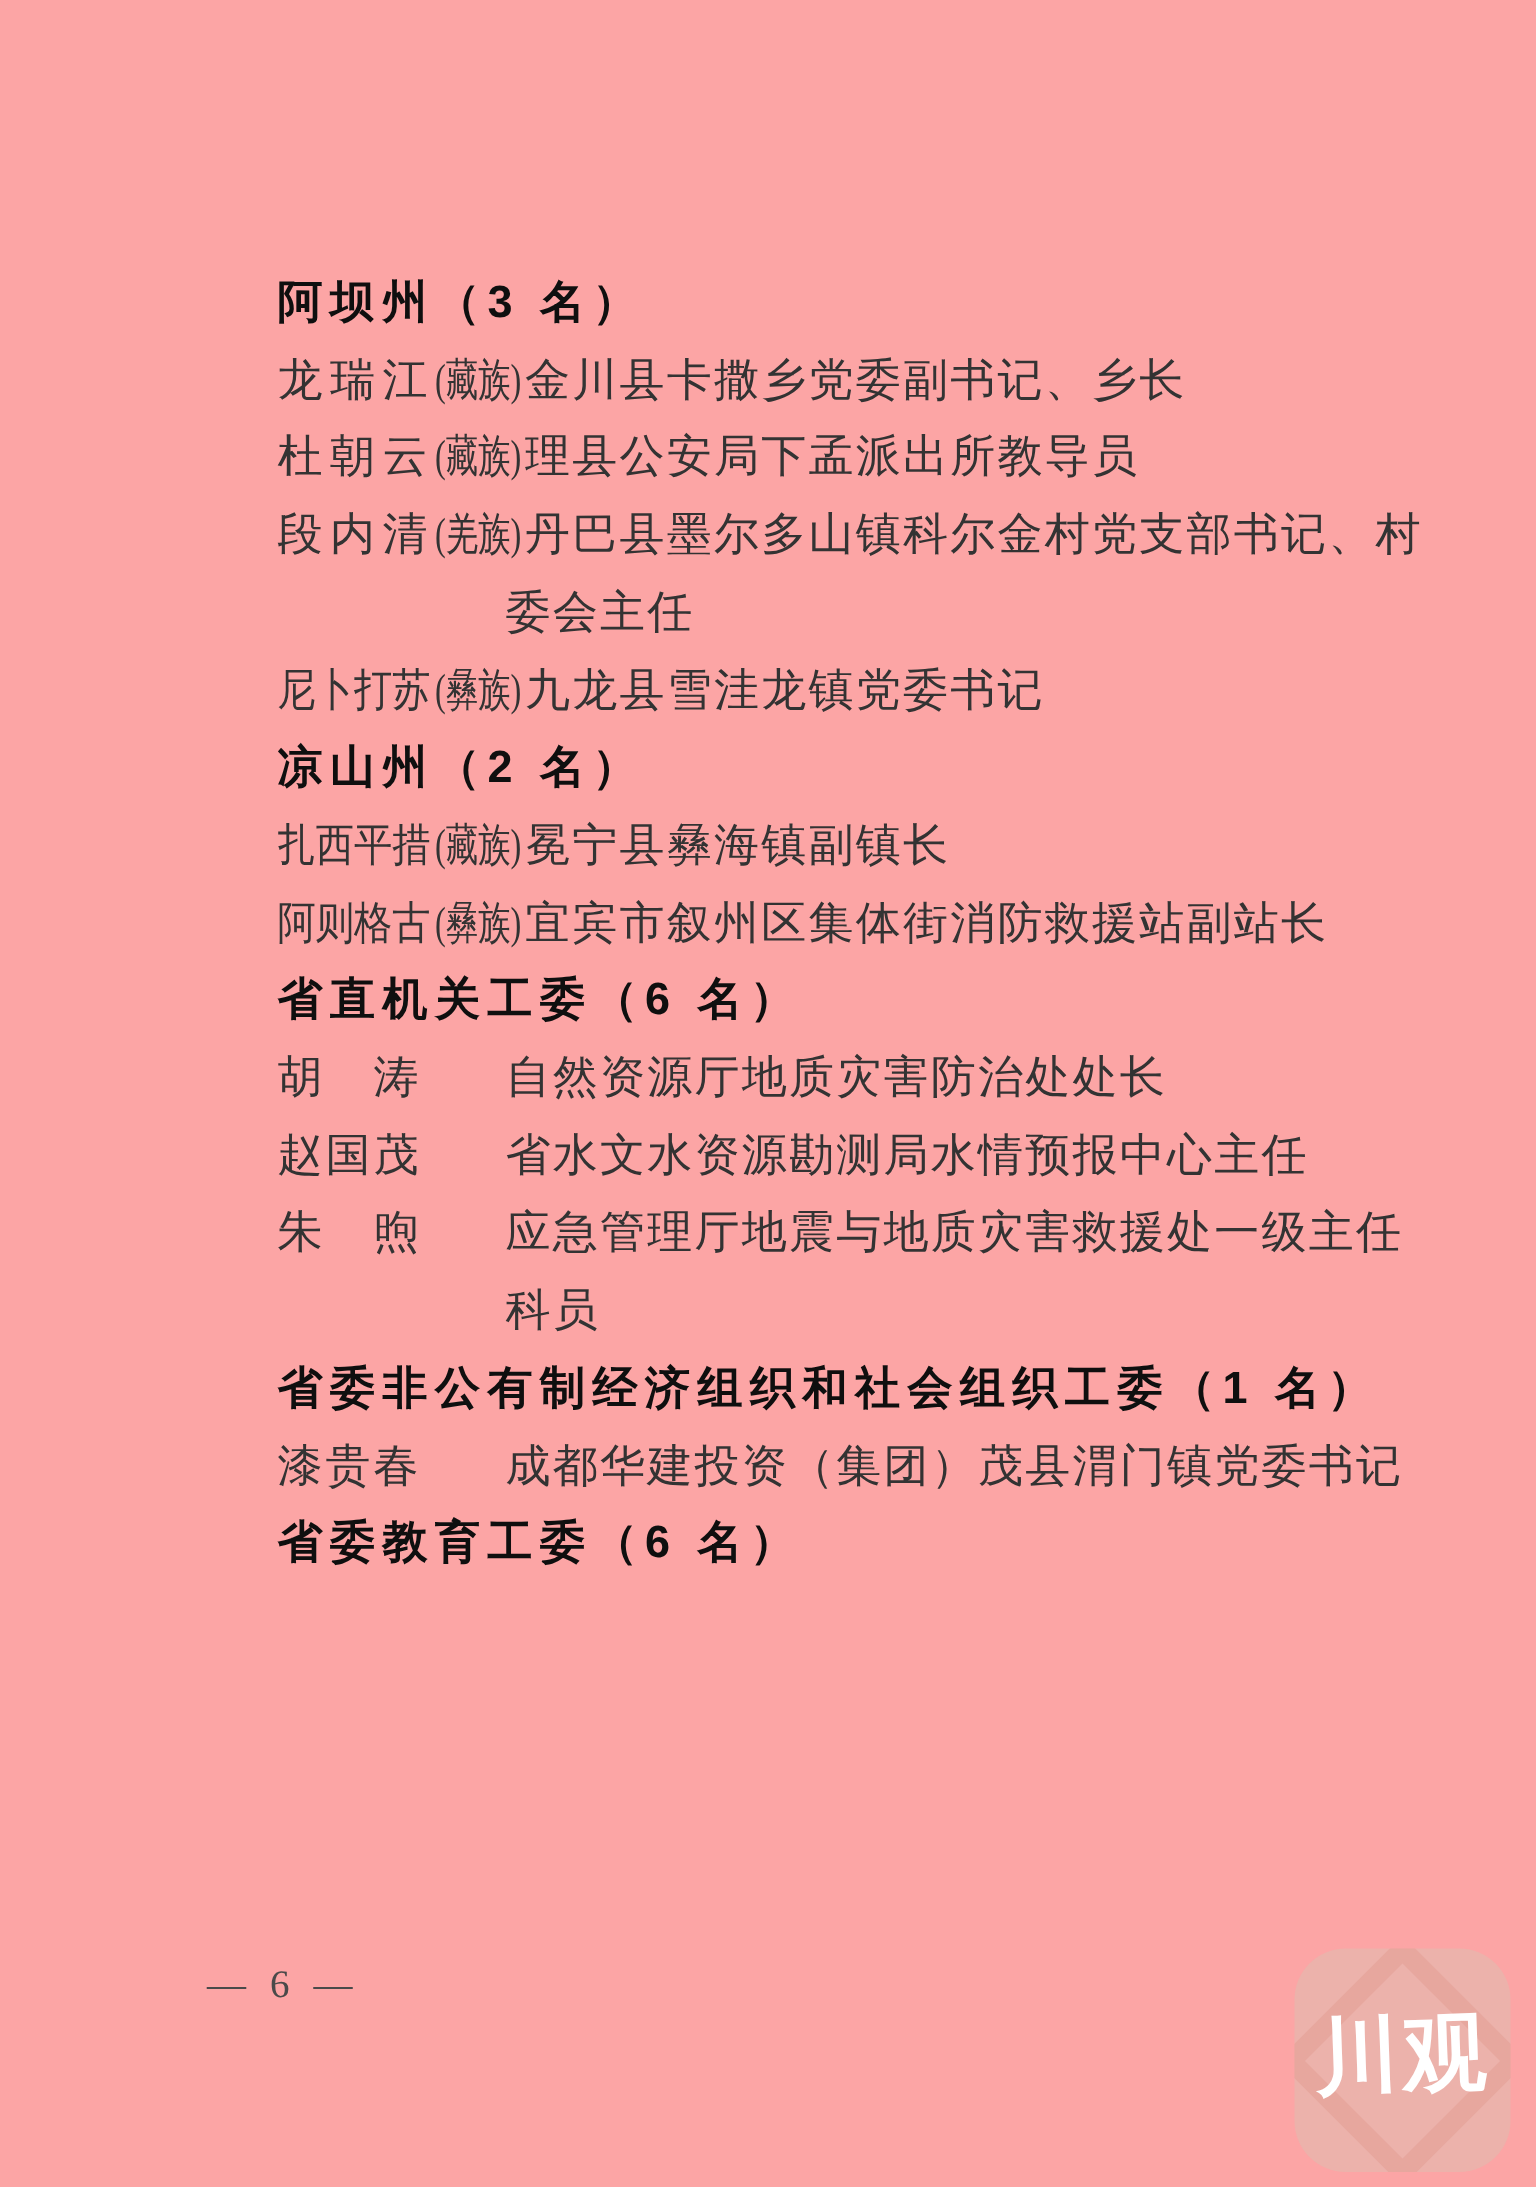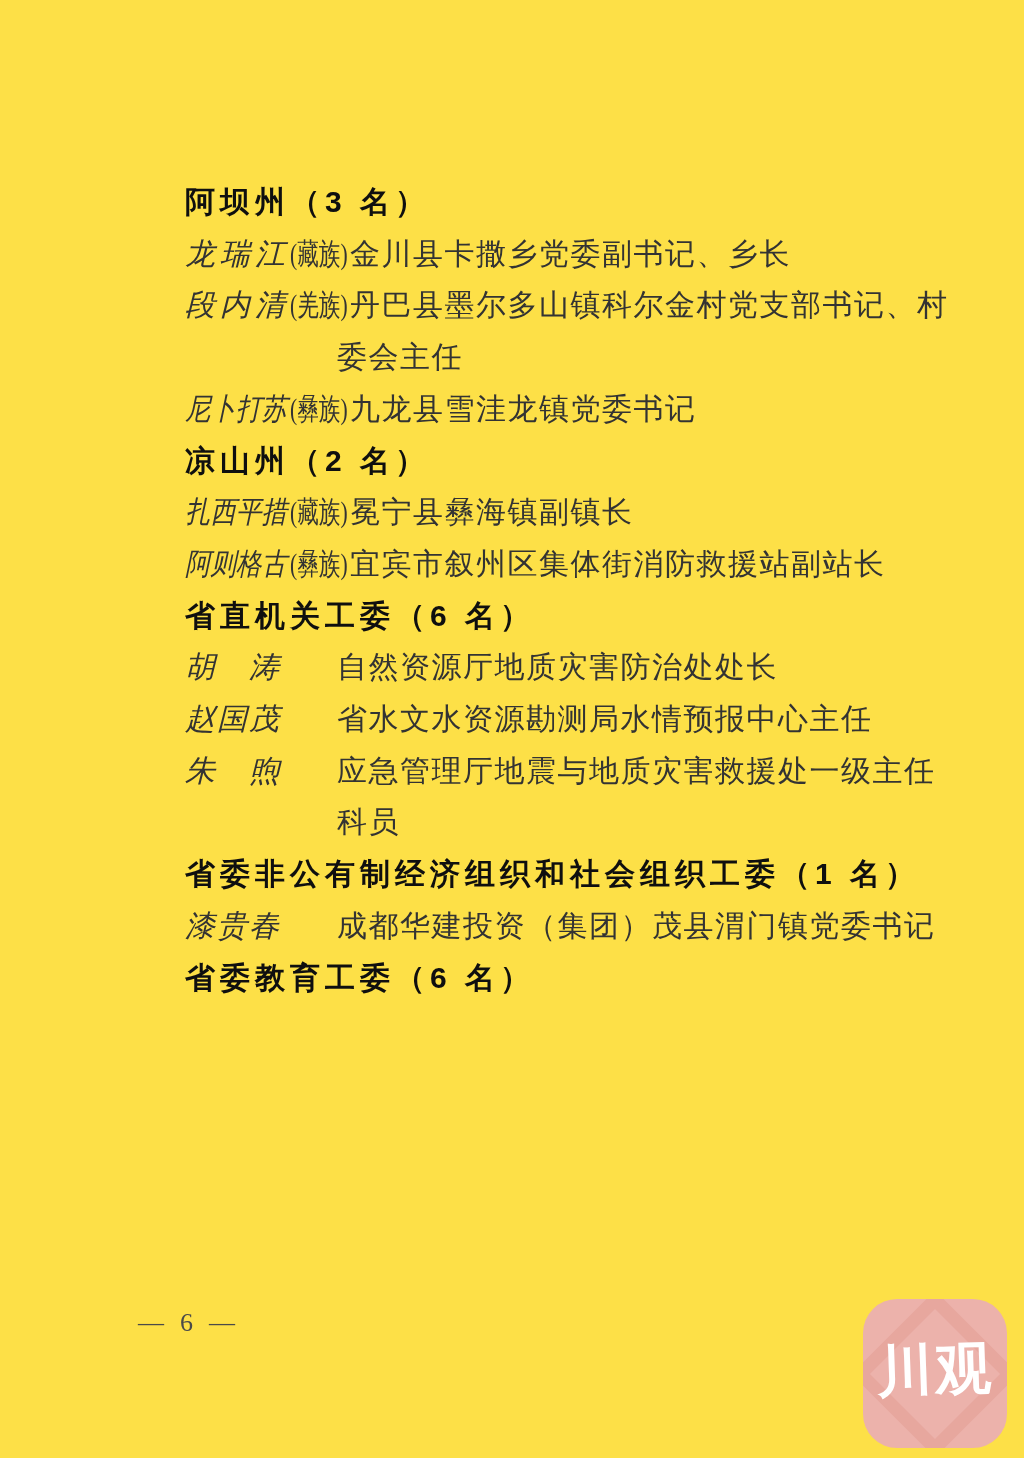--- a/index.html
+++ b/index.html
@@ -6,21 +6,21 @@
   body {
     width: 1024px; height: 1458px;
     background: #ffffff;
     font-family: "Liberation Serif", serif;
     overflow: hidden;
     position: relative;
   }
   .page {
     position: absolute; left: 0; top: 0;
     width: 1024px; height: 1458px;
-    background: #fde047;
+    background: #fca5a5;
   }
   
   .content {
     position: absolute;
     left: 185px; top: 176px;
     width: 800px;
     font-size: 30px;
     color: #333333;
   }
   .heading {
@@ -36,28 +36,26 @@
     padding-left: 152px;
     text-indent: -152px;
     white-space: nowrap;
     color: #333333;
   }
   .col-name {
     display: inline-block;
     width: 152px;
     text-indent: 0;
     letter-spacing: 2px;
-    font-style: italic;
   }
   .a-name {
     display: inline-block;
     width: 105px;
     text-indent: 0;
     letter-spacing: 5px;
-    font-style: italic;
   }
   .a-name .squeeze {
     display: inline-block;
     letter-spacing: 0;
     transform: scaleX(0.85);
     transform-origin: 0 50%;
     white-space: nowrap;
   }
   .ethnic {
     display: inline-block;
@@ -112,20 +110,21 @@
   }
 </style>
 </head>
 <body>
 
 <div class="page">
 
   <main class="content" id="sections">
       <div class="heading">阿坝州（3 名）</div>
       <div class="entry"><span class="a-name">龙瑞江</span><span class="ethnic"><span class="ethnic-in">(藏族)</span></span><span class="pos">金川县卡撒乡党委副书记、乡长</span></div>
+      <div class="entry"><span class="a-name">杜朝云</span><span class="ethnic"><span class="ethnic-in">(藏族)</span></span><span class="pos">理县公安局下孟派出所教导员</span></div>
       <div class="entry"><span class="a-name">段内清</span><span class="ethnic"><span class="ethnic-in">(羌族)</span></span><span class="pos">丹巴县墨尔多山镇科尔金村党支部书记、村<br>委会主任</span></div>
       <div class="entry"><span class="a-name"><span class="squeeze">尼卜打苏</span></span><span class="ethnic"><span class="ethnic-in">(彝族)</span></span><span class="pos">九龙县雪洼龙镇党委书记</span></div>
       <div class="heading">凉山州（2 名）</div>
       <div class="entry"><span class="a-name"><span class="squeeze">扎西平措</span></span><span class="ethnic"><span class="ethnic-in">(藏族)</span></span><span class="pos">冕宁县彝海镇副镇长</span></div>
       <div class="entry"><span class="a-name"><span class="squeeze">阿则格古</span></span><span class="ethnic"><span class="ethnic-in">(彝族)</span></span><span class="pos">宜宾市叙州区集体街消防救援站副站长</span></div>
       <div class="heading">省直机关工委（6 名）</div>
       <div class="entry"><span class="col-name">胡　涛</span><span class="pos">自然资源厅地质灾害防治处处长</span></div>
       <div class="entry"><span class="col-name">赵国茂</span><span class="pos">省水文水资源勘测局水情预报中心主任</span></div>
       <div class="entry"><span class="col-name">朱　煦</span><span class="pos">应急管理厅地震与地质灾害救援处一级主任<br>科员</span></div>
       <div class="heading">省委非公有制经济组织和社会组织工委（1 名）</div>

